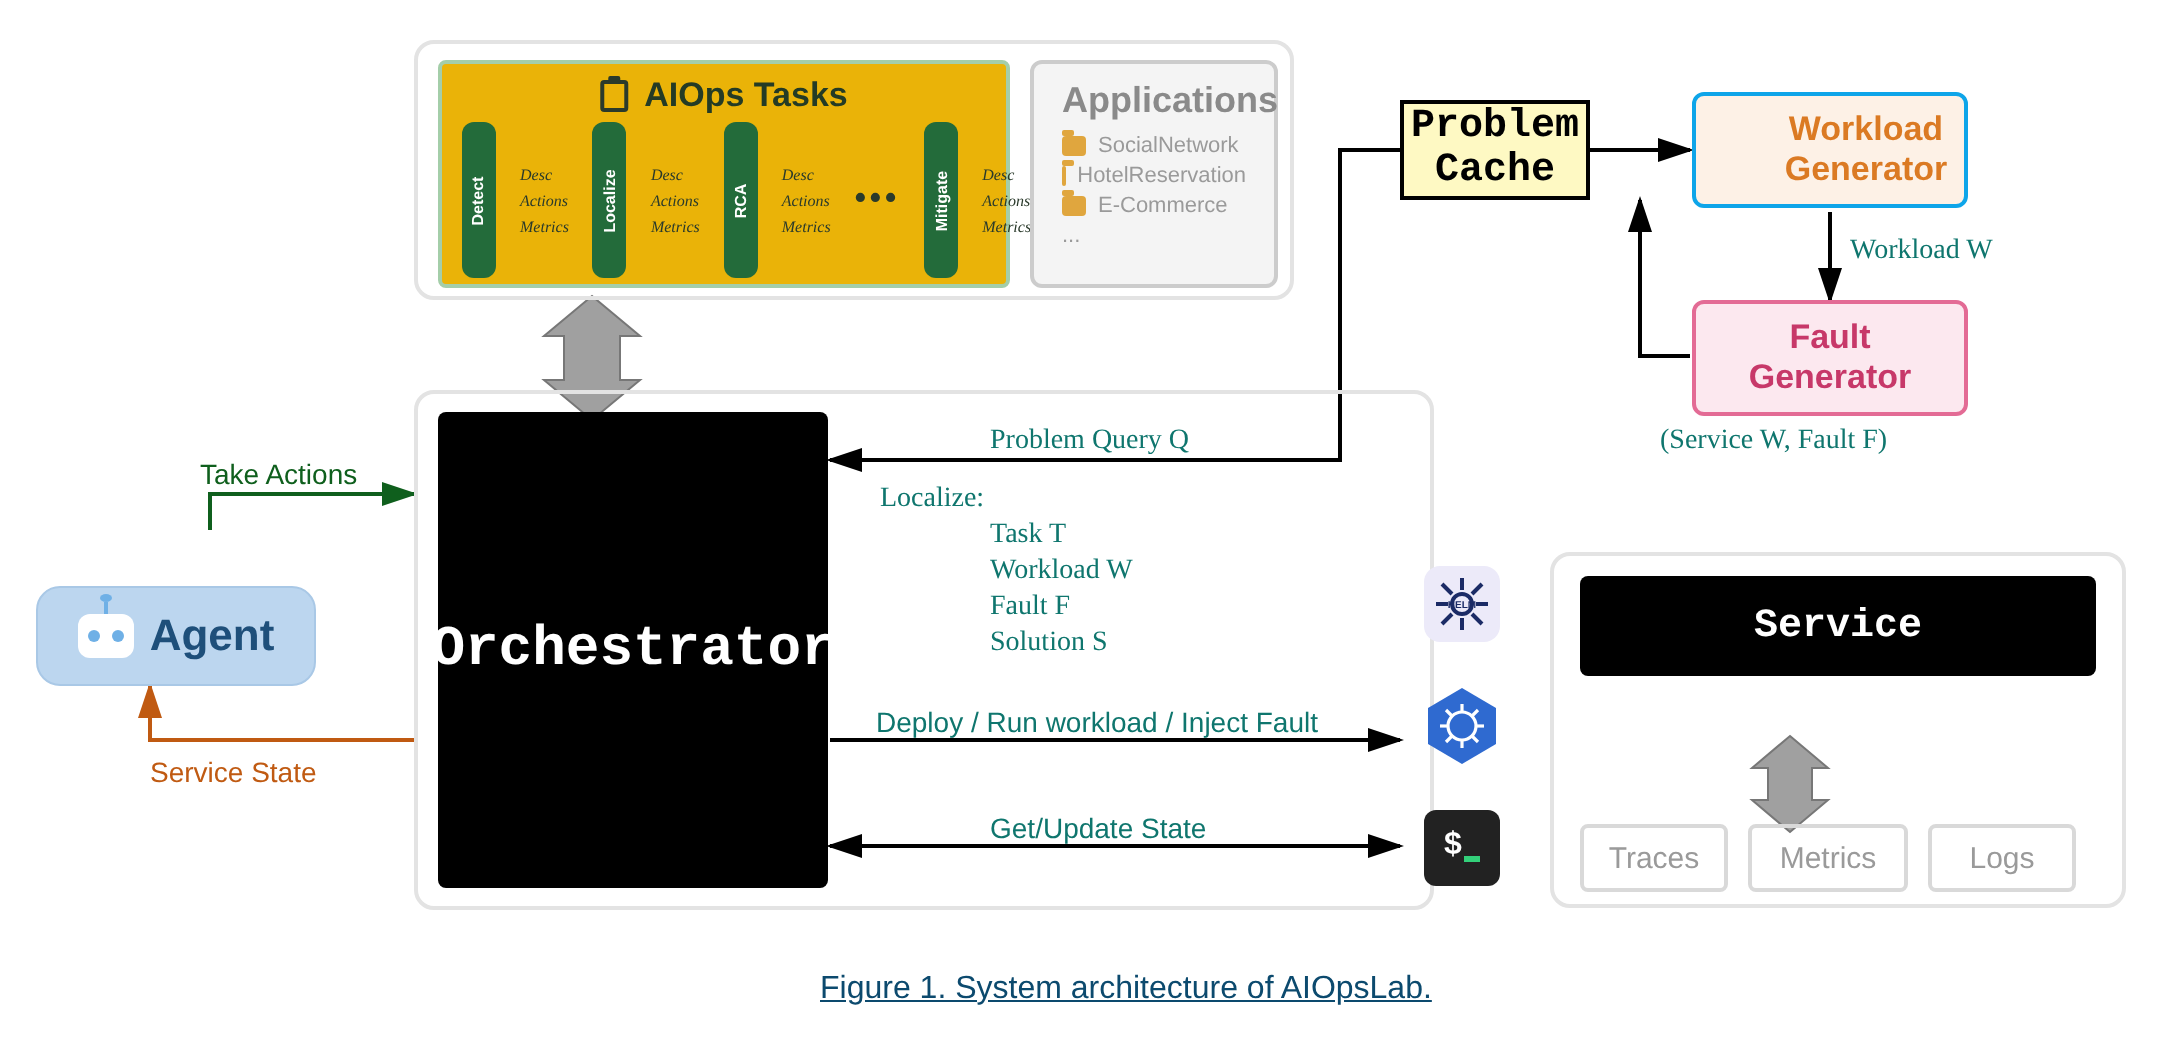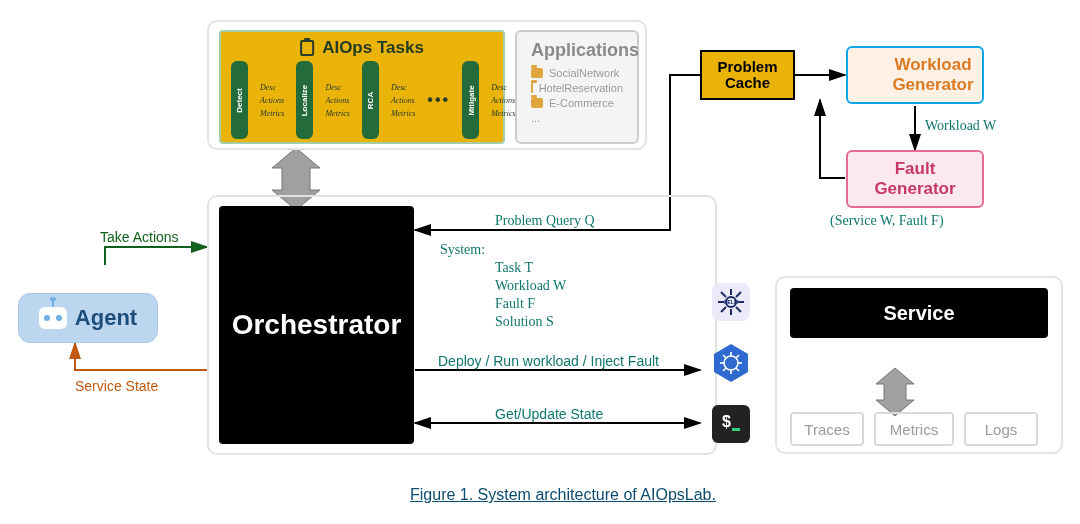--- a/index.html
+++ b/index.html
@@ -8,29 +8,29 @@
   .box-outline { position:absolute; border:2px solid #e3e3e3; border-radius:10px; }
   .agent { position:absolute; background:#bcd6ef; border:1px solid #a9c8e6; border-radius:12px; display:flex; align-items:center; justify-content:center; gap:8px; }
   .agent .robot { width:28px; height:22px; background:#fff; border-radius:6px; display:flex; align-items:center; justify-content:center; position:relative; }
   .agent .robot::before, .agent .robot::after { content:""; position:absolute; width:6px; height:6px; background:#6fb0e6; border-radius:50%; top:8px; }
   .agent .robot::before { left:5px; }
   .agent .robot::after { right:5px; }
   .agent .robot .ant { position:absolute; top:-6px; left:50%; width:2px; height:6px; background:#6fb0e6; transform:translateX(-50%); }
   .agent .robot .ant::after{content:"";position:absolute;top:-4px;left:-2px;width:6px;height:4px;border-radius:50%;background:#6fb0e6;}
   .agent-label { font-size:22px; font-weight:700; color:#1e4f7a; }
 
-  .black-box { position:absolute; background:#000; color:#fff; border-radius:4px; display:flex; align-items:center; justify-content:center; }
+  .black-box { position:absolute; background:#000; color:#fff; border-radius:4px; display:flex; align-items:center; justify-content:center;font-family:Liberation Mono, monospace; }
   .orch-label { font-size:28px; font-weight:700; }
   .svc-label  { font-size:20px; font-weight:700; }
 
   .observ { position:absolute; background:#112a4b; color:#fff; font-size:13px; display:flex; align-items:center; justify-content:center; border-radius:3px; }
 
   .obs-box { position:absolute; border:2px solid #d9d9d9; color:#9a9a9a; font-size:15px; display:flex; align-items:center; justify-content:center; border-radius:4px; }
 
-  .pcache { position:absolute; border:2px solid #000; background:#eab308; font-weight:700; font-size:15px; display:flex; align-items:center; justify-content:center; text-align:center; line-height:1.1; }
+  .pcache { position:absolute; border:2px solid #000; background:#fef9c3; font-weight:700; font-size:20px; display:flex; align-items:center; justify-content:center; text-align:center; line-height:1.1;font-family:Liberation Mono, monospace; }
   .wlgen { position:absolute; border:2px solid #0ea5e9; background:#fdf1e6; color:#db7a23; font-weight:700; font-size:17px; display:flex;align-items:center;justify-content:center;text-align:center;line-height:1.15;border-radius:6px;padding-left:36px; }
   .fgen  { position:absolute; border:2px solid #e36b95; background:#fce8ef; color:#c73869; font-weight:700; font-size:17px; display:flex;align-items:center;justify-content:center;text-align:center;line-height:1.15;border-radius:6px; }
 
   .aiops-box { position:absolute; border:2px solid #a4cea9; background:#eab308; border-radius:4px; }
   .apps-box  { position:absolute; border:2px solid #ccc; background:#f4f4f4; border-radius:6px; padding:8px 14px; }
   .apps-head { color:#8a8a8a; font-size:18px; font-weight:600; margin-bottom:6px; }
   .app-item  { color:#9a9a9a; font-size:11px; display:flex; align-items:center; gap:6px; margin:3px 0; }
   .folder    { width:12px; height:10px; background:#e0a63e; border-radius:2px; position:relative; }
   .folder::before{content:"";position:absolute;top:-3px;left:0;width:6px;height:3px;background:#e0a63e;border-radius:1px;}
 
@@ -243,21 +243,21 @@
 <div class="obs-box" style="left:874px; top:412px; width:80px; height:34px;">
       <span>Metrics</span>
     </div>
 <div class="obs-box" style="left:964px; top:412px; width:74px; height:34px;">
       <span>Logs</span>
     </div>
 
 <span class="label green" style="left:100px; top:229px;">Take Actions</span>
 <span class="label orange" style="left:75px; top:378px;">Service State</span>
 <span class="label i" style="left:495px; top:213px;">Problem Query Q</span>
-<span class="label i" style="left:440px; top:242px;">System:</span>
+<span class="label i" style="left:440px; top:242px;">Localize:</span>
 <span class="label i" style="left:495px; top:260px;">Task T</span>
 <span class="label i" style="left:495px; top:278px;">Workload W</span>
 <span class="label i" style="left:495px; top:296px;">Fault F</span>
 <span class="label i" style="left:495px; top:314px;">Solution S</span>
 <span class="label" style="left:438px; top:353px;">Deploy / Run workload / Inject Fault</span>
 <span class="label" style="left:495px; top:406px;">Get/Update State</span>
 <span class="label i" style="left:925px; top:118px;">Workload W</span>
 <span class="label i" style="left:830px; top:213px;">(Service W, Fault F)</span>
 
 <span class="caption" style="left:410px; top:486px;">Figure 1. System architecture of AIOpsLab.</span>

